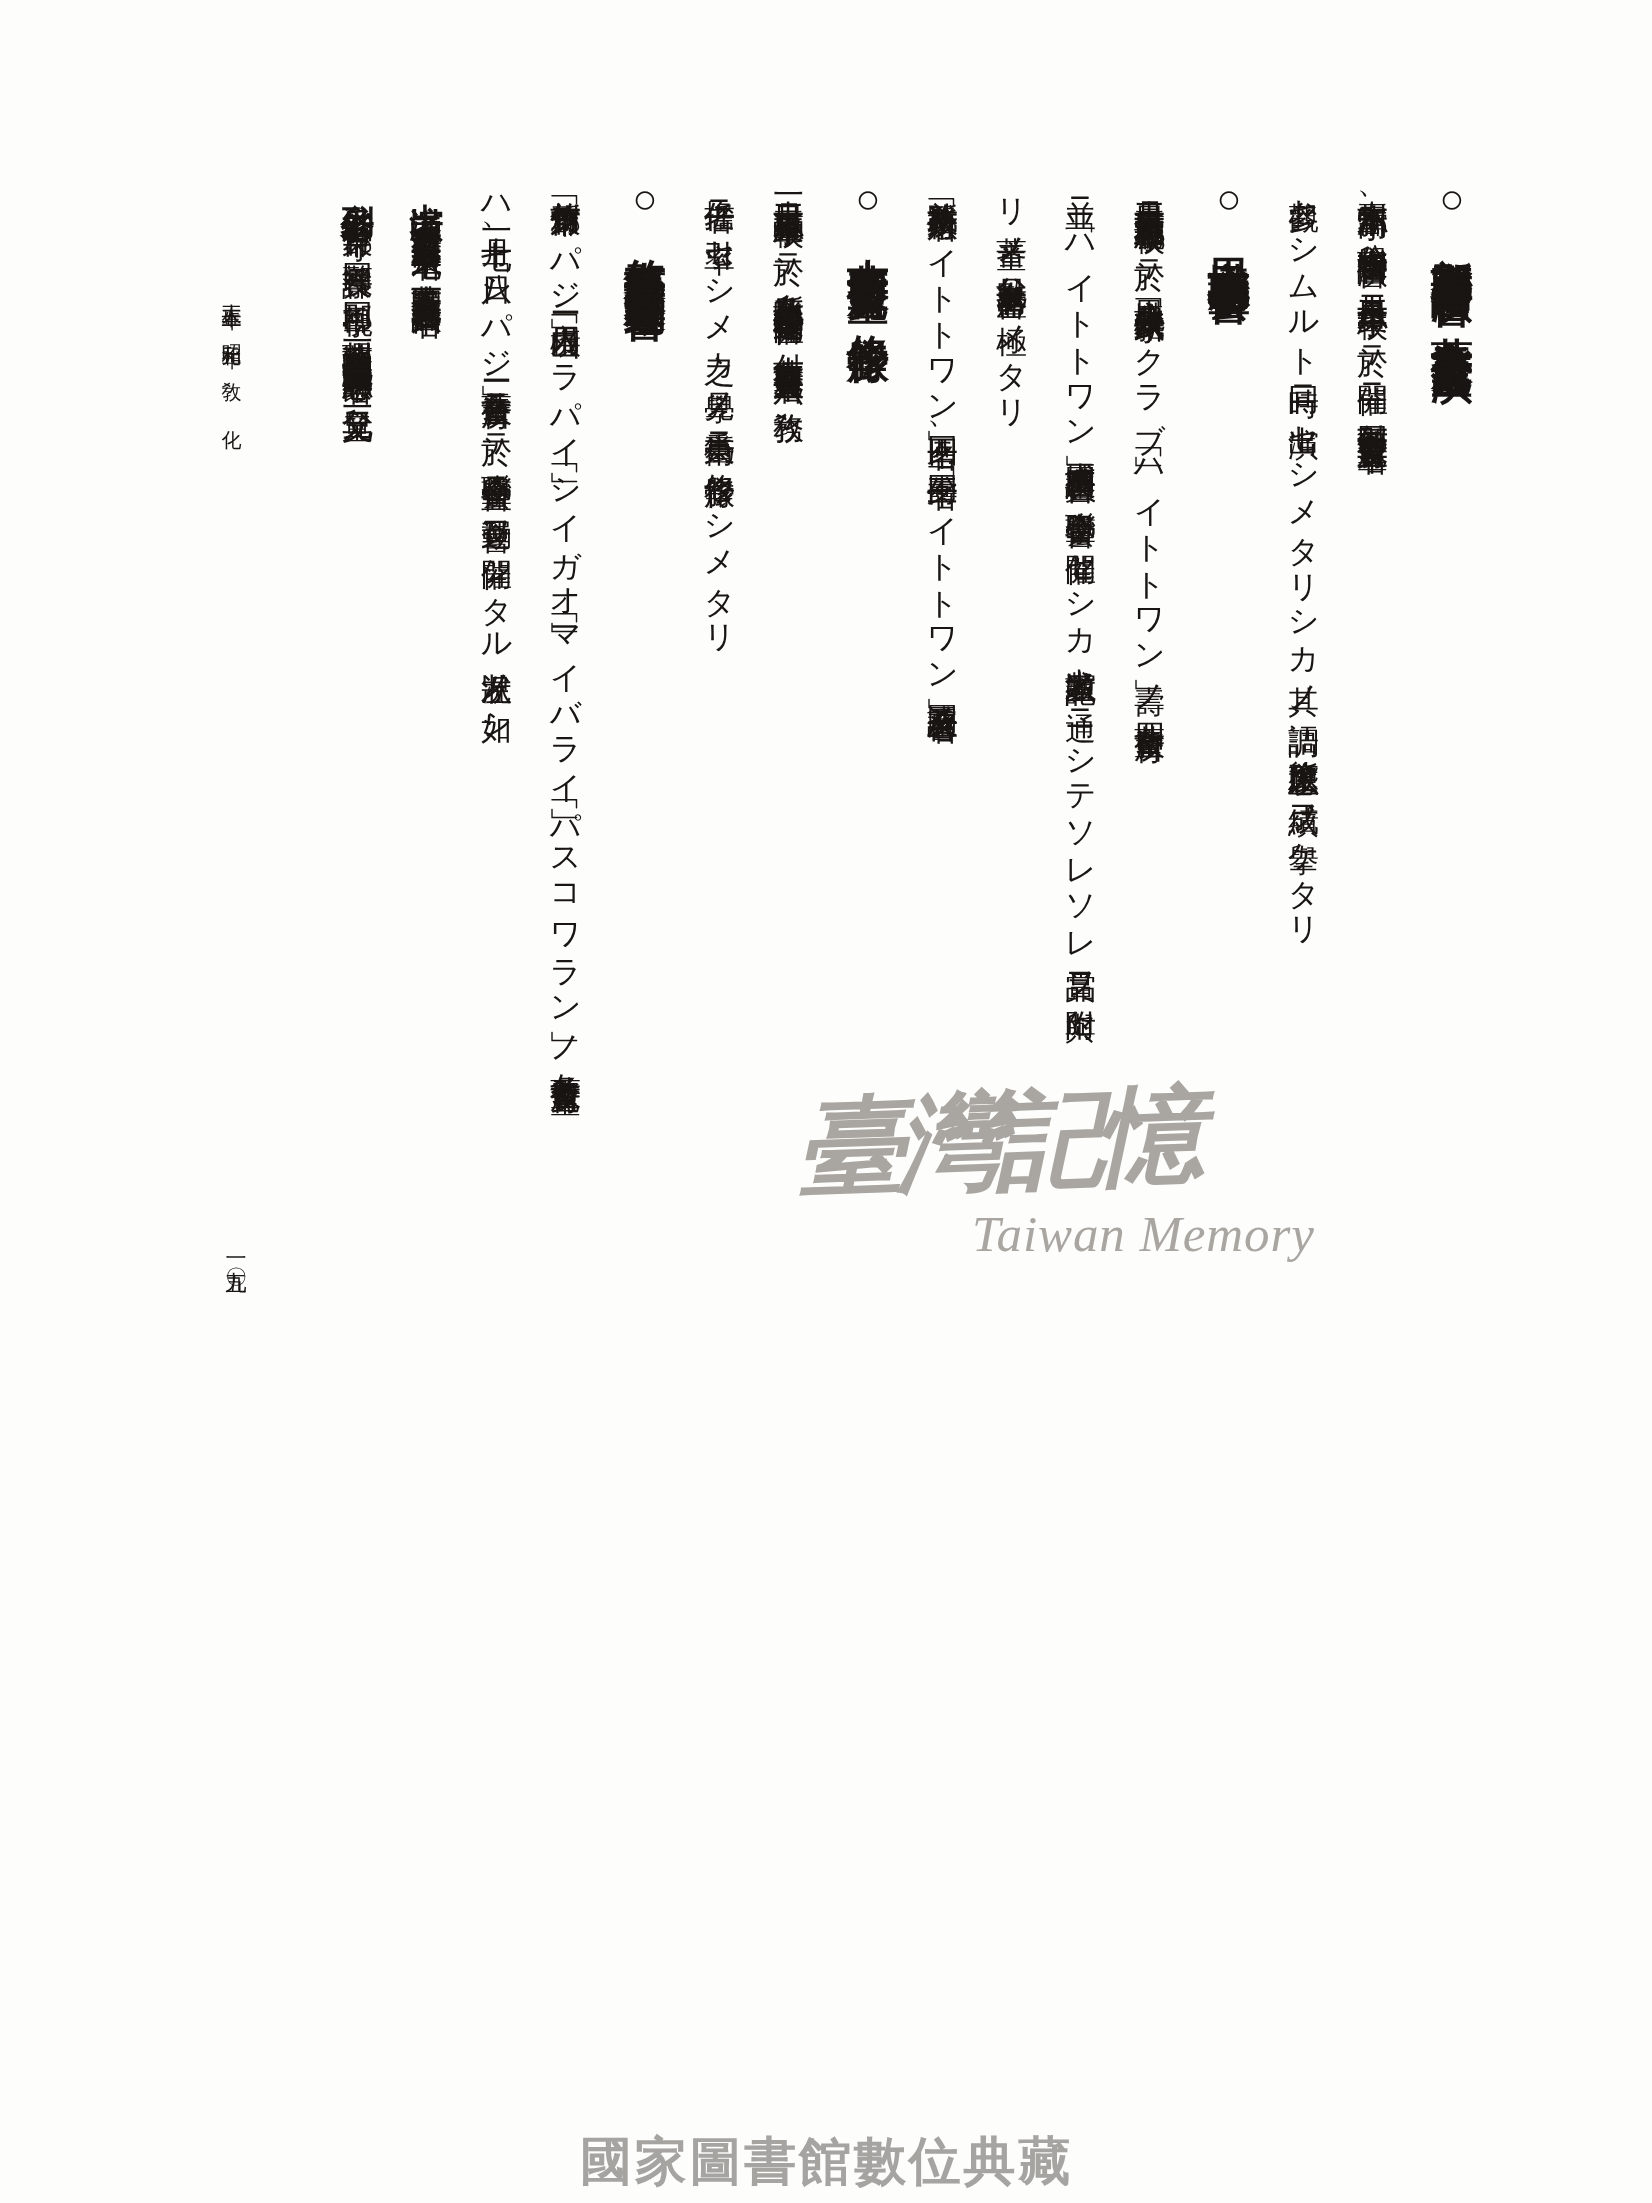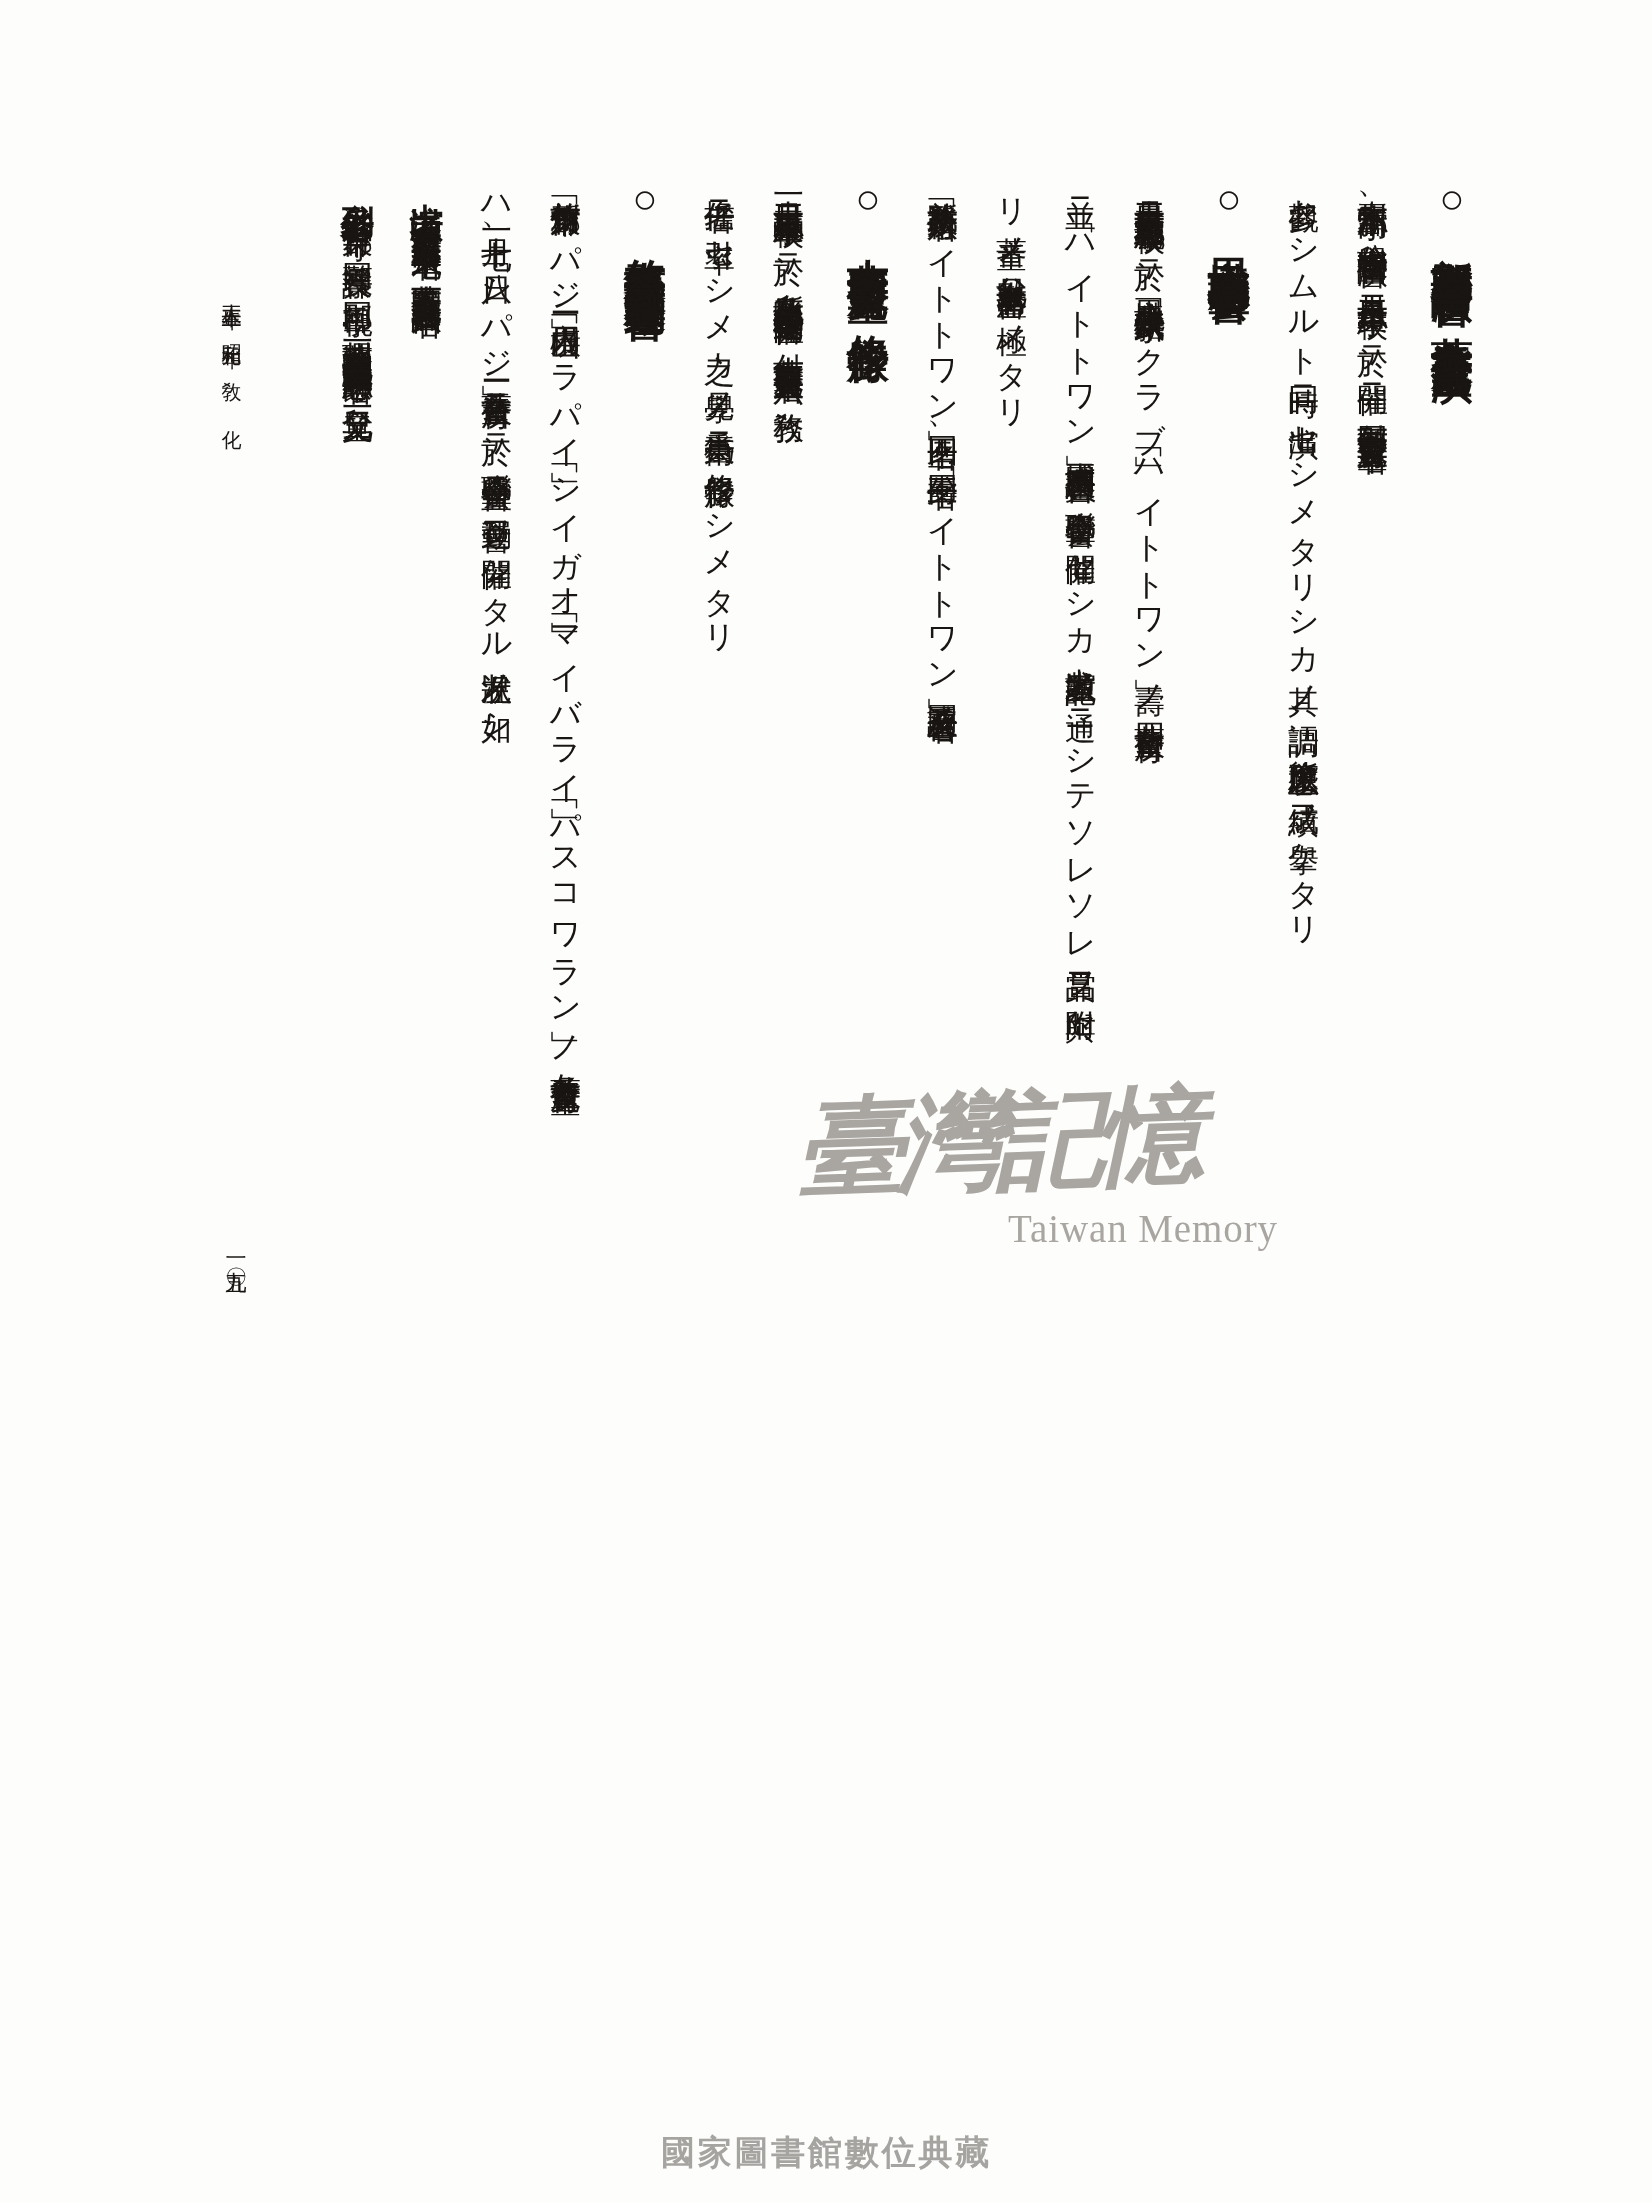--- a/index.html
+++ b/index.html
@@ -73,29 +73,29 @@
     left:797px;top:1089px;
     font-size:107px;
     font-weight:bold;
     letter-spacing:-7.3px;
     font-style:italic;
     transform:rotate(-2deg);
     line-height:1;
   }
   .wm-latin{
     left:972px;top:1209px;
-    font-size:39px;
+    font-size:51px;
+    font-style:italic;
     letter-spacing:0.9px;
     line-height:1;
-    margin-left:36px;
   }
   .wm-bottom{
     left:50%;top:2136px;
     transform:translateX(-50%);
-    font-size:34px;
+    font-size:52px;
     letter-spacing:2.8px;
     font-weight:bold;
     line-height:1;
     color:#a6a4a1;
   }
 </style>
 </head>
 <body>
 
 <div class="page">

